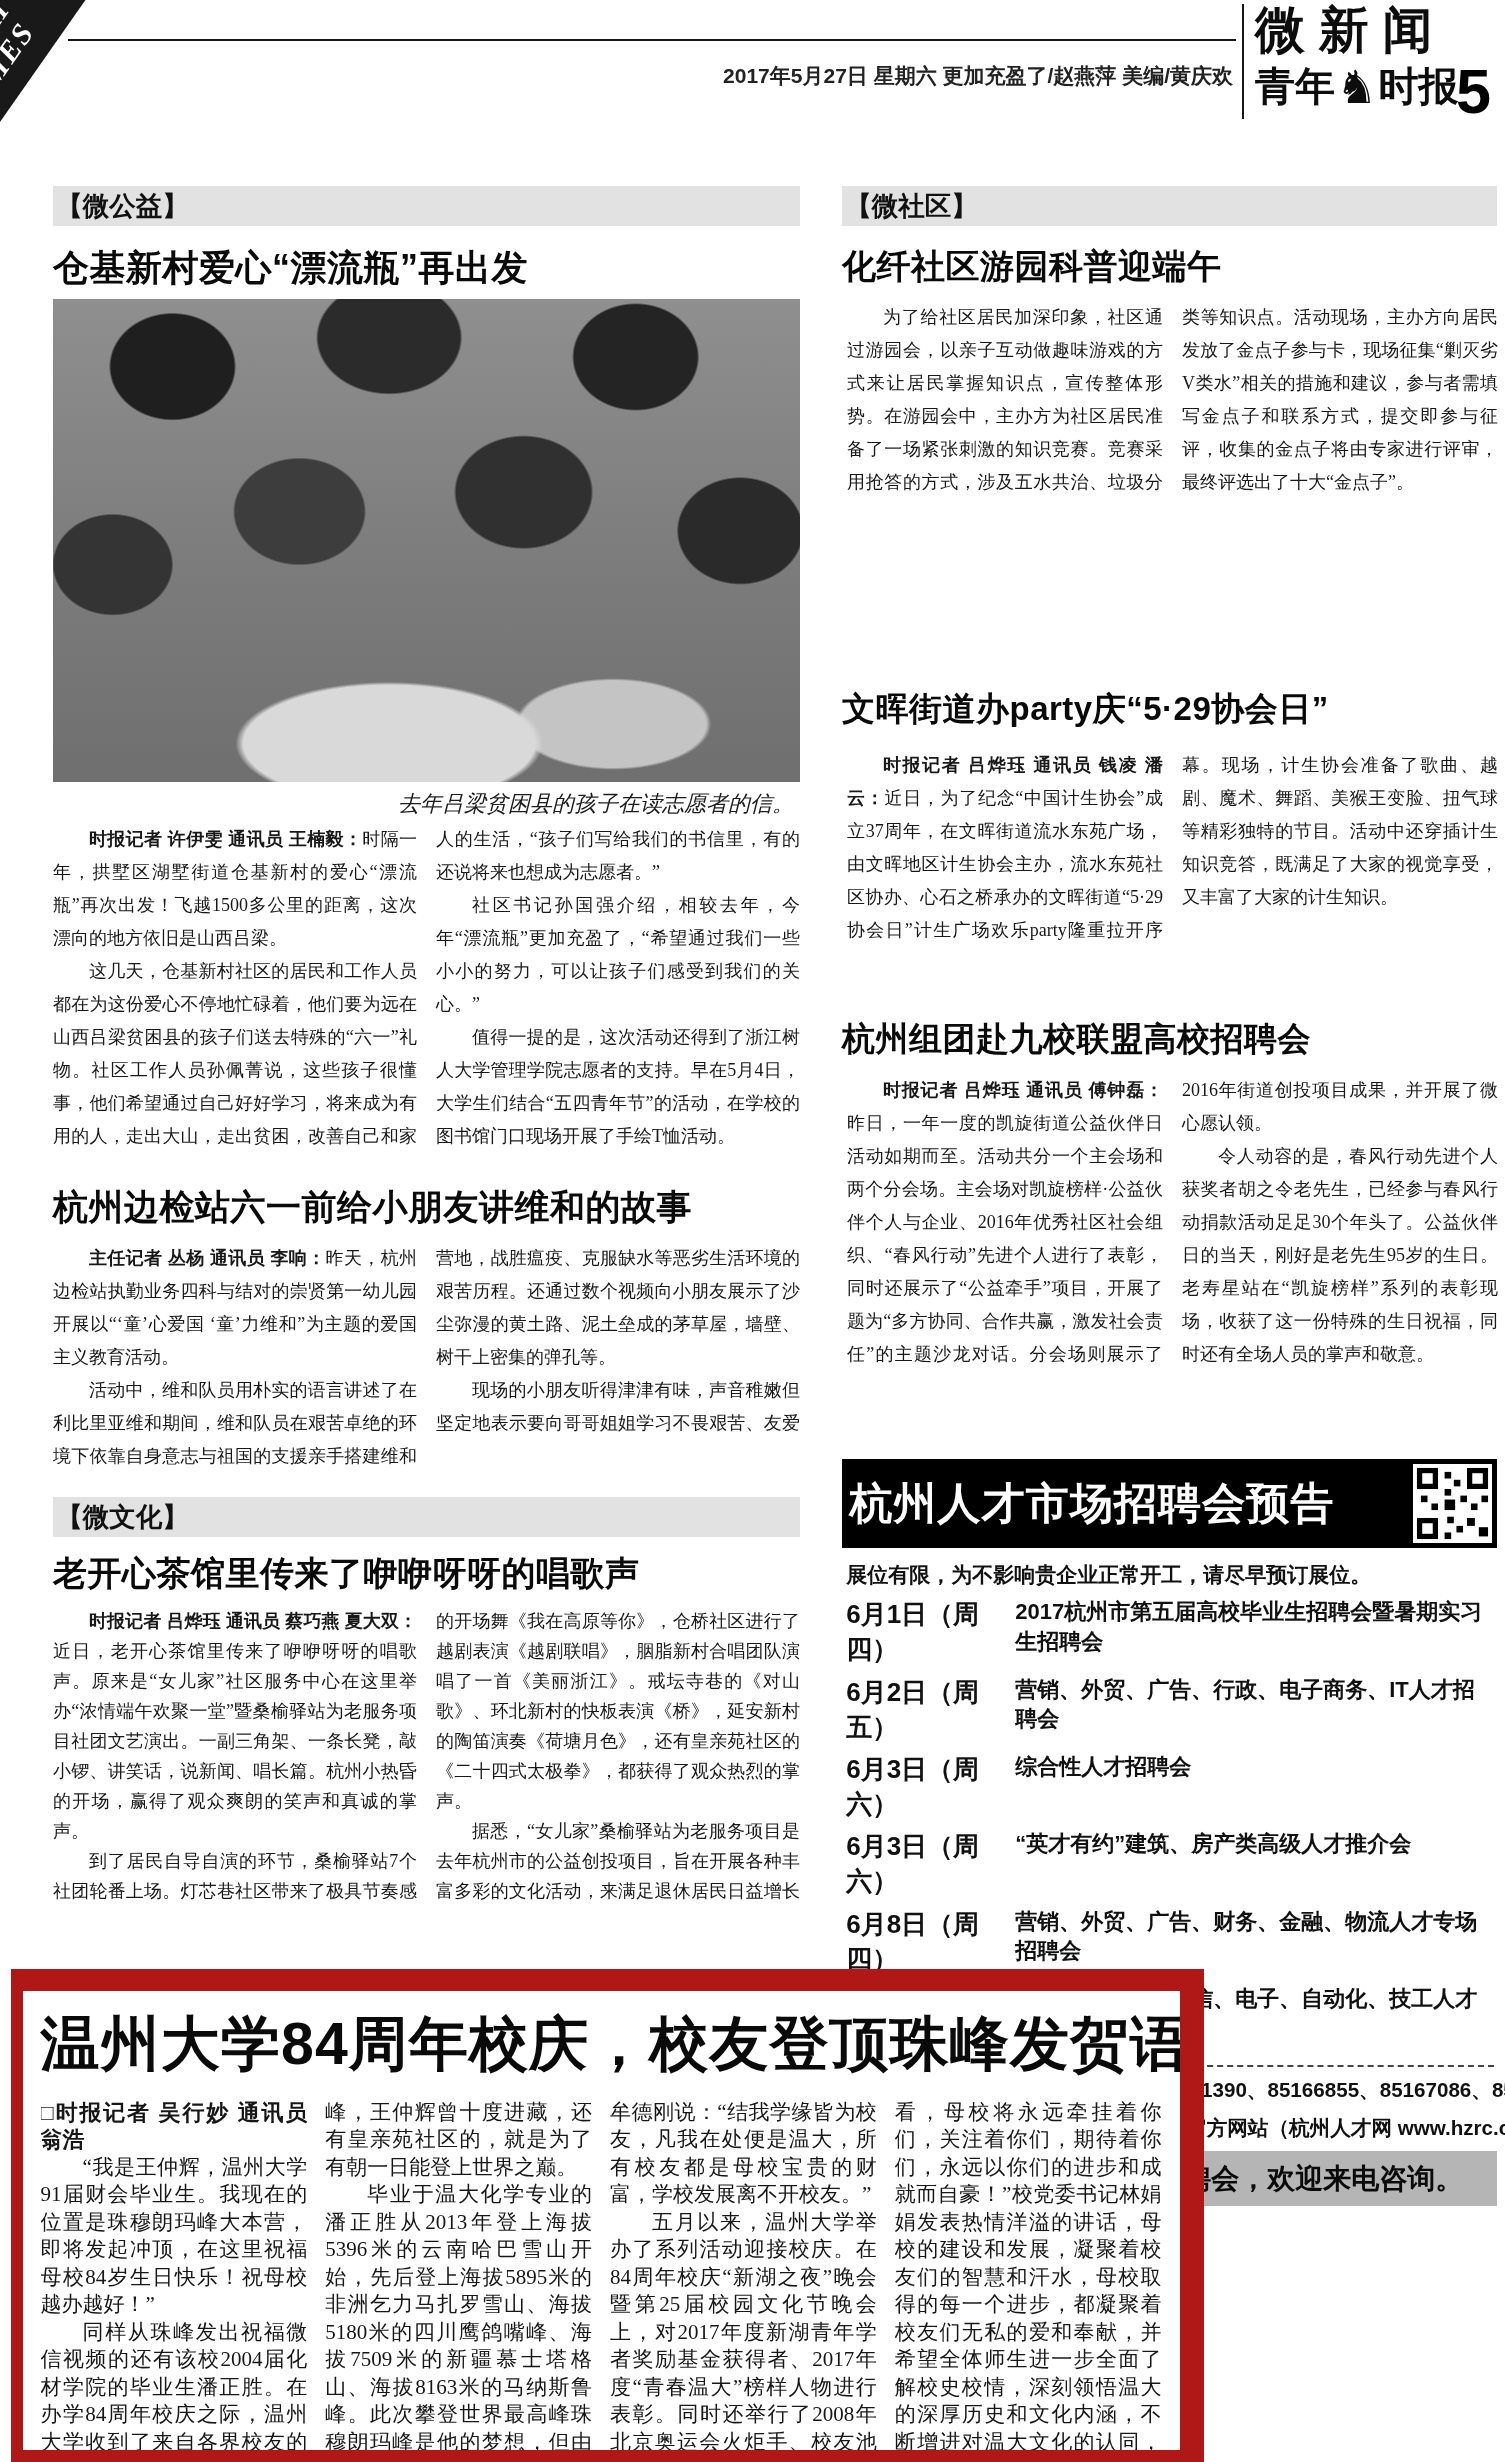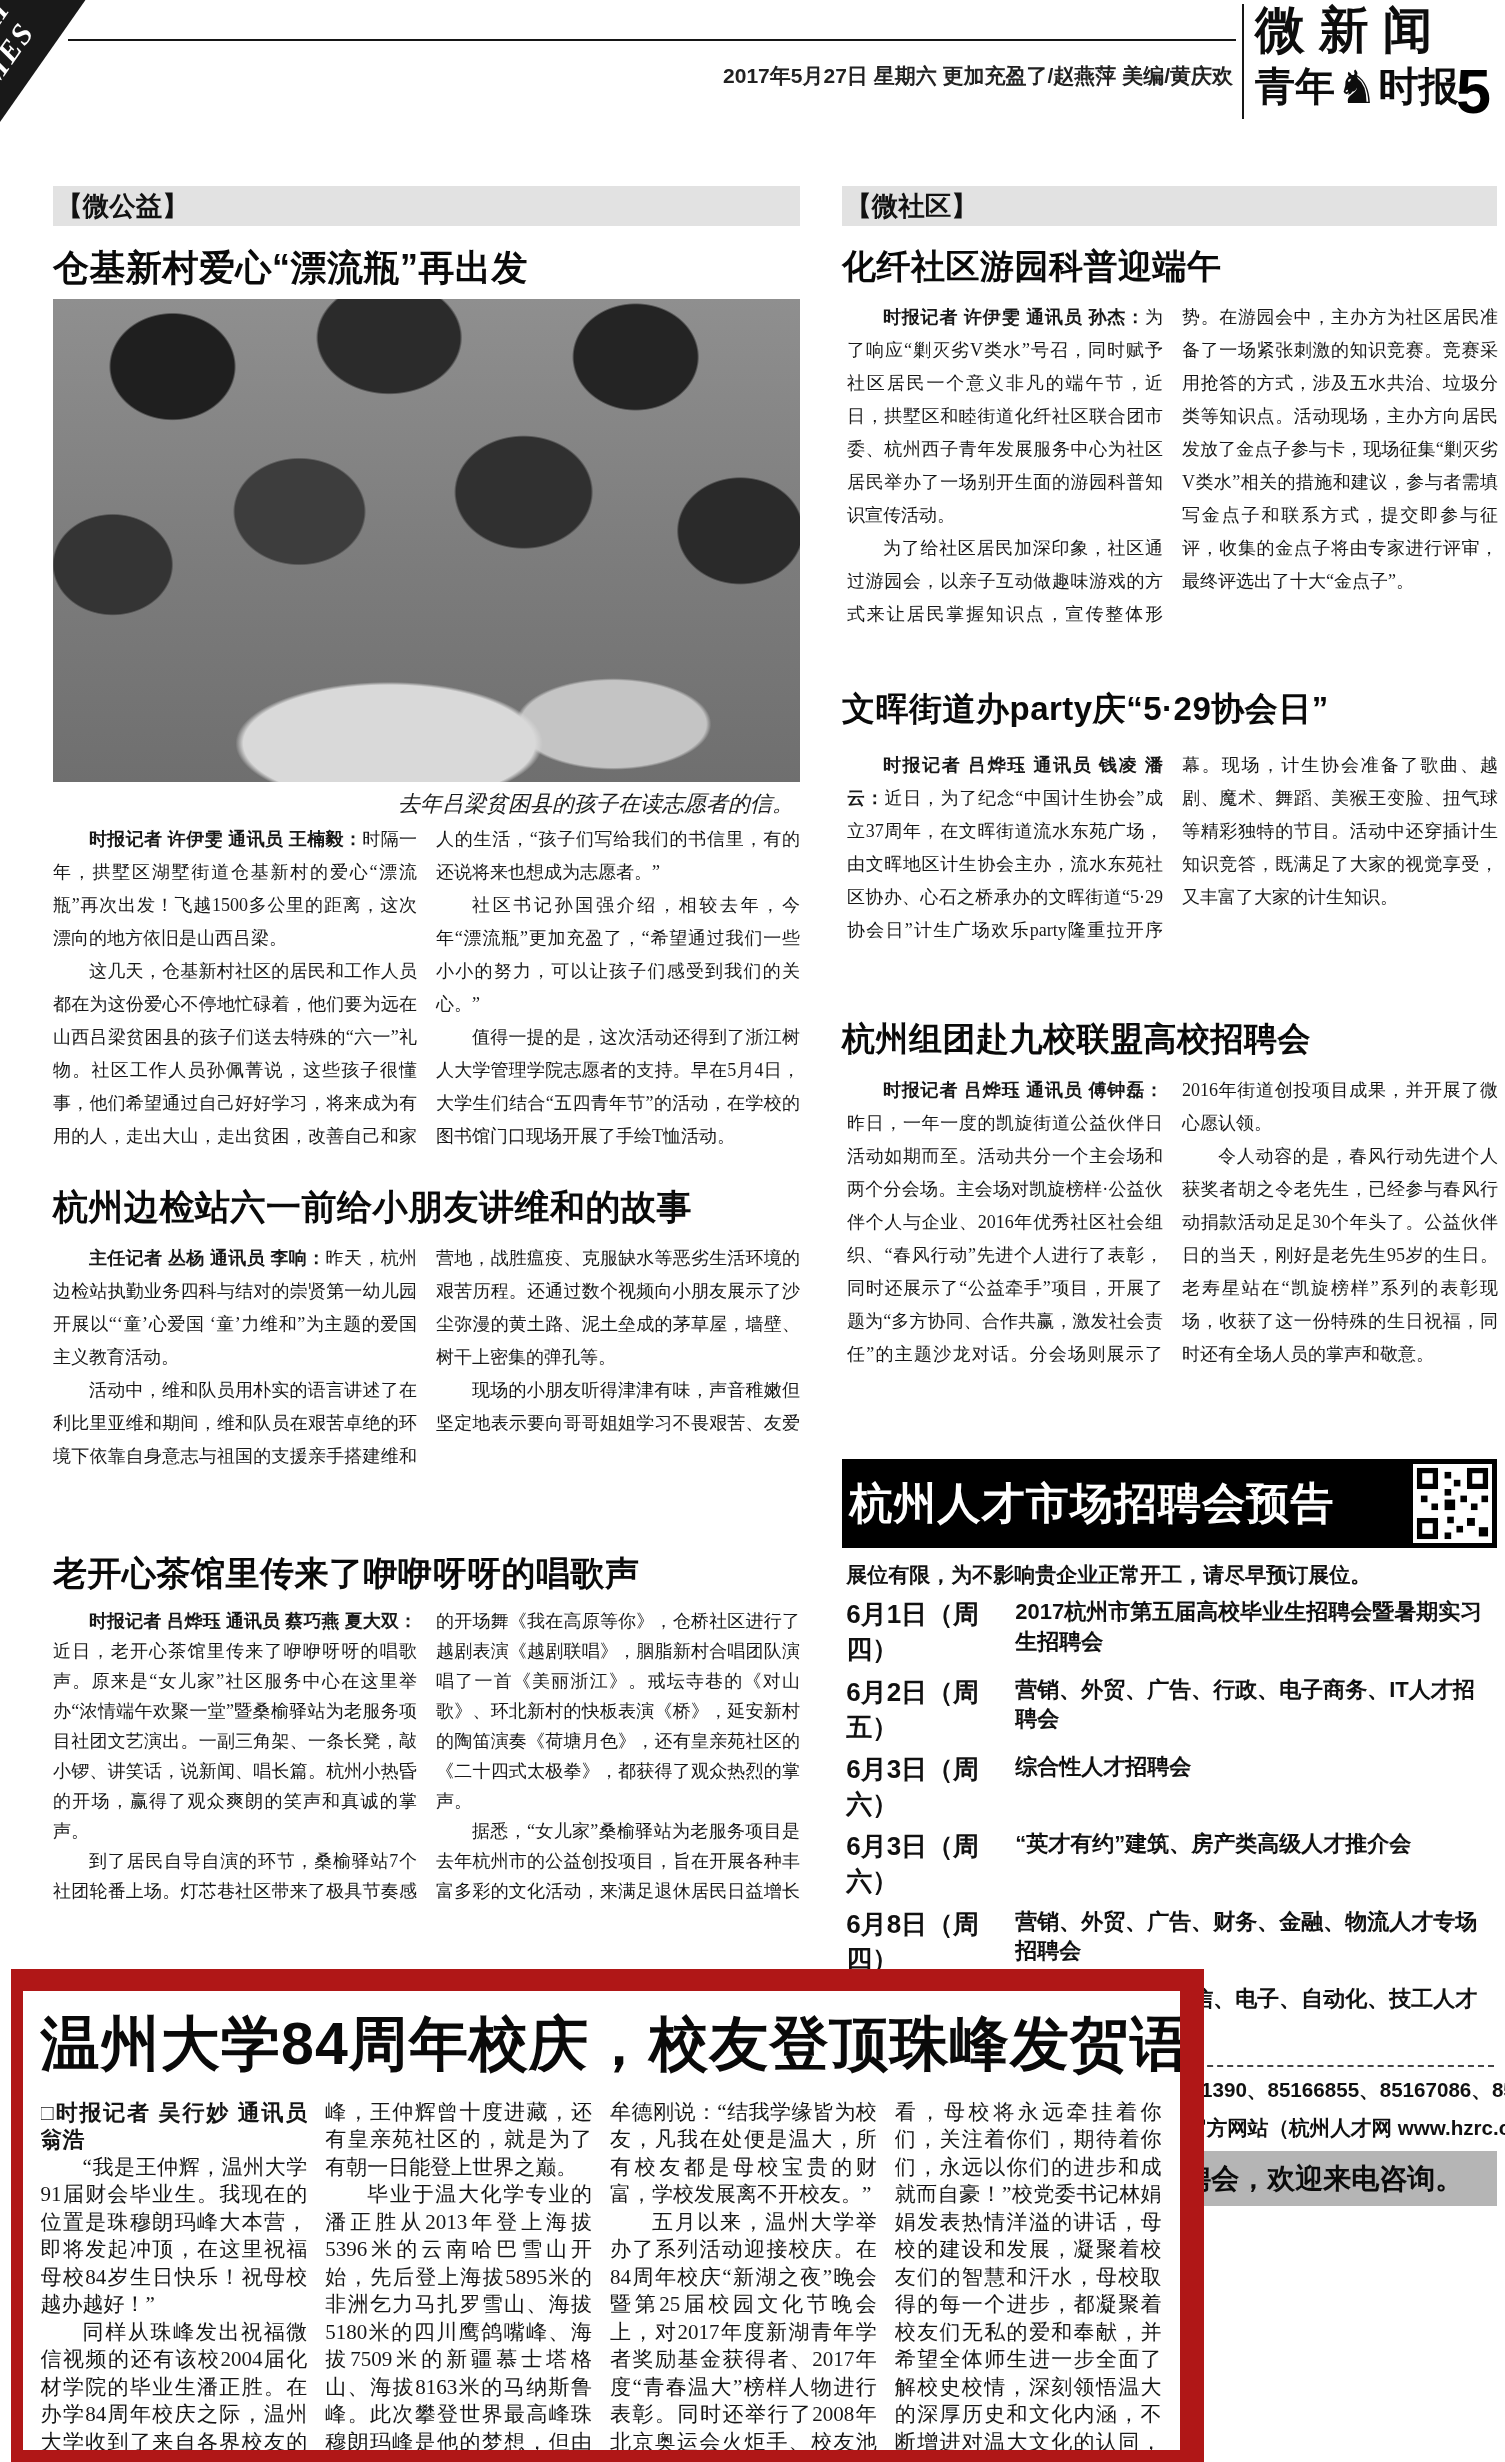--- a/index.html
+++ b/index.html
@@ -107,33 +107,35 @@
     <p>值得一提的是，这次活动还得到了浙江树人大学管理学院志愿者的支持。早在5月4日，大学生们结合“五四青年节”的活动，在学校的图书馆门口现场开展了手绘T恤活动。</p>
   </div>
 
   <div class="headline" style="left:53px;top:1184px;width:747px;font-size:35px;">杭州边检站六一前给小朋友讲维和的故事</div>
   <div class="abody" style="left:53px;top:1242px;width:747px;height:239px;line-height:33px;">
     <p><span class="byl">主任记者 丛杨 通讯员 李响：</span><span>昨天，杭州边检站执勤业务四科与结对的崇贤第一幼儿园开展以“‘童’心爱国 ‘童’力维和”为主题的爱国主义教育活动。</span></p>
     <p>活动中，维和队员用朴实的语言讲述了在利比里亚维和期间，维和队员在艰苦卓绝的环境下依靠自身意志与祖国的支援亲手搭建维和营地，战胜瘟疫、克服缺水等恶劣生活环境的艰苦历程。还通过数个视频向小朋友展示了沙尘弥漫的黄土路、泥土垒成的茅草屋，墙壁、树干上密集的弹孔等。</p>
     <p>现场的小朋友听得津津有味，声音稚嫩但坚定地表示要向哥哥姐姐学习不畏艰苦、友爱互助的精神，长大以后要为建设国家尽自己的力量。</p>
   </div>
 
+  <div class="secbar" style="left:53px;top:1497px;width:747px;">
+    <span>【微文化】</span>
+  </div>
   <div class="headline" style="left:53px;top:1551px;width:747px;font-size:34px;">老开心茶馆里传来了咿咿呀呀的唱歌声</div>
   <div class="abody" style="left:53px;top:1606px;width:747px;height:320px;line-height:30px;">
     <p><span class="byl">时报记者 吕烨珏 通讯员 蔡巧燕 夏大双：</span><span>近日，老开心茶馆里传来了咿咿呀呀的唱歌声。原来是“女儿家”社区服务中心在这里举办“浓情端午欢聚一堂”暨桑榆驿站为老服务项目社团文艺演出。一副三角架、一条长凳，敲小锣、讲笑话，说新闻、唱长篇。杭州小热昏的开场，赢得了观众爽朗的笑声和真诚的掌声。</span></p>
     <p>到了居民自导自演的环节，桑榆驿站7个社团轮番上场。灯芯巷社区带来了极具节奏感的开场舞《我在高原等你》，仓桥社区进行了越剧表演《越剧联唱》，胭脂新村合唱团队演唱了一首《美丽浙江》。戒坛寺巷的《对山歌》、环北新村的快板表演《桥》，延安新村的陶笛演奏《荷塘月色》，还有皇亲苑社区的《二十四式太极拳》，都获得了观众热烈的掌声。</p>
     <p>据悉，“女儿家”桑榆驿站为老服务项目是去年杭州市的公益创投项目，旨在开展各种丰富多彩的文化活动，来满足退休居民日益增长的文化需求。到目前为止，桑榆驿站为老服务项目已经开展活动112场，收益人次达3000余人。本次演出主要是为活跃在社区的文化社团搭建一个展示自己，绽放自己的舞台。</p>
   </div>
 
   <div class="secbar" style="left:842px;top:186px;width:655px;">
     <span>【微社区】</span>
   </div>
   <div class="headline" style="left:842px;top:244px;width:655px;font-size:34px;">化纤社区游园科普迎端午</div>
   <div class="abody" style="left:847px;top:301px;width:651px;height:369px;line-height:33px;">
-    <p><span class="byl">时报记者 许伊雯 通讯员 孙杰：</span><span>为了响应“剿灭劣V类水”号召，同时赋予社区居民一个意义非凡的端午节，近日，拱墅区和睦街道化纤社区联合团市委、杭州西子青年发展服务中心为社区居民举办了一场别开生面的游园科普知识宣传活动。</span></p>
     <p>为了给社区居民加深印象，社区通过游园会，以亲子互动做趣味游戏的方式来让居民掌握知识点，宣传整体形势。在游园会中，主办方为社区居民准备了一场紧张刺激的知识竞赛。竞赛采用抢答的方式，涉及五水共治、垃圾分类等知识点。活动现场，主办方向居民发放了金点子参与卡，现场征集“剿灭劣V类水”相关的措施和建议，参与者需填写金点子和联系方式，提交即参与征评，收集的金点子将由专家进行评审，最终评选出了十大“金点子”。</p>
   </div>
 
   <div class="headline" style="left:842px;top:687px;width:655px;font-size:33px;">文晖街道办party庆“5·29协会日”</div>
   <div class="abody" style="left:847px;top:749px;width:651px;height:246px;line-height:33px;">
     <p><span class="byl">时报记者 吕烨珏 通讯员 钱凌 潘云：</span><span>近日，为了纪念“中国计生协会”成立37周年，在文晖街道流水东苑广场，由文晖地区计生协会主办，流水东苑社区协办、心石之桥承办的文晖街道“5·29协会日”计生广场欢乐party隆重拉开序幕。现场，计生协会准备了歌曲、越剧、魔术、舞蹈、美猴王变脸、扭气球等精彩独特的节目。活动中还穿插计生知识竞答，既满足了大家的视觉享受，又丰富了大家的计生知识。</span></p>
   </div>
 
   <div class="headline" style="left:842px;top:1017px;width:655px;font-size:33px;">杭州组团赴九校联盟高校招聘会</div>
   <div class="abody" style="left:847px;top:1074px;width:651px;height:374px;line-height:33px;">

